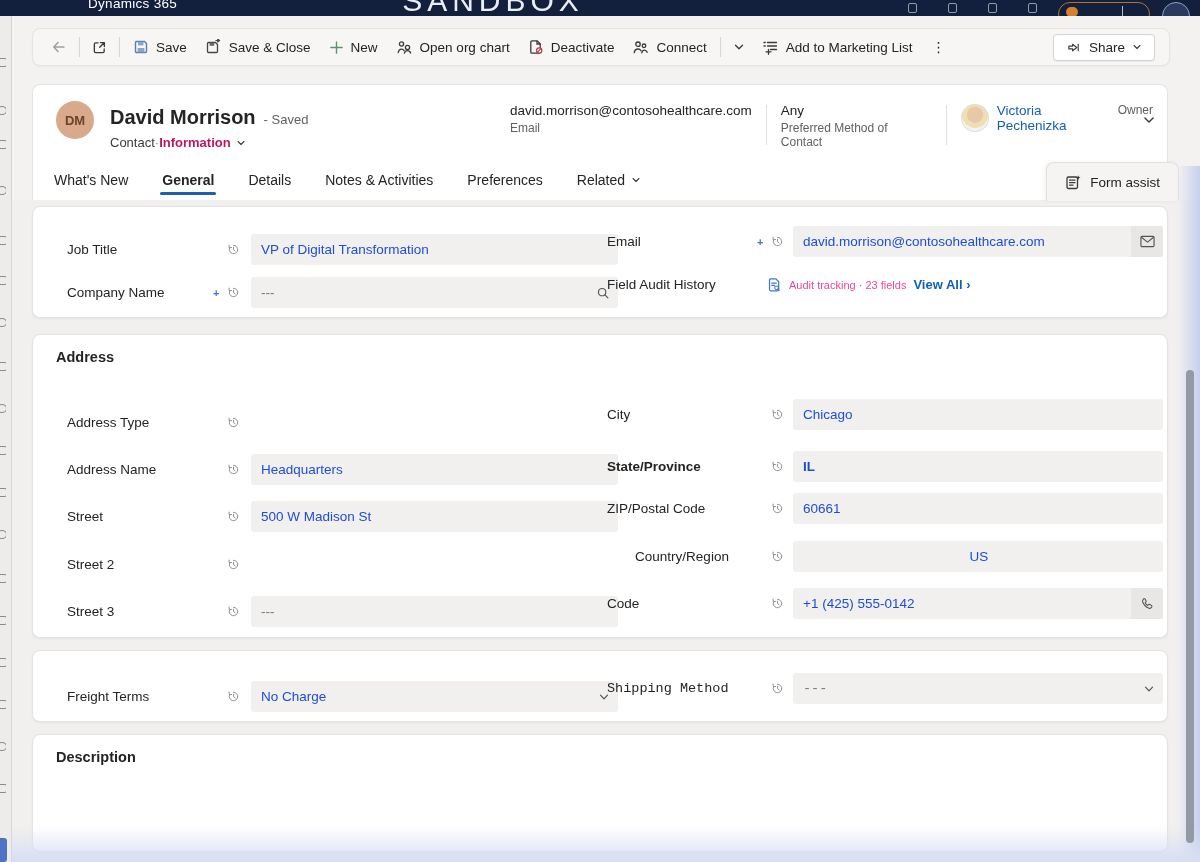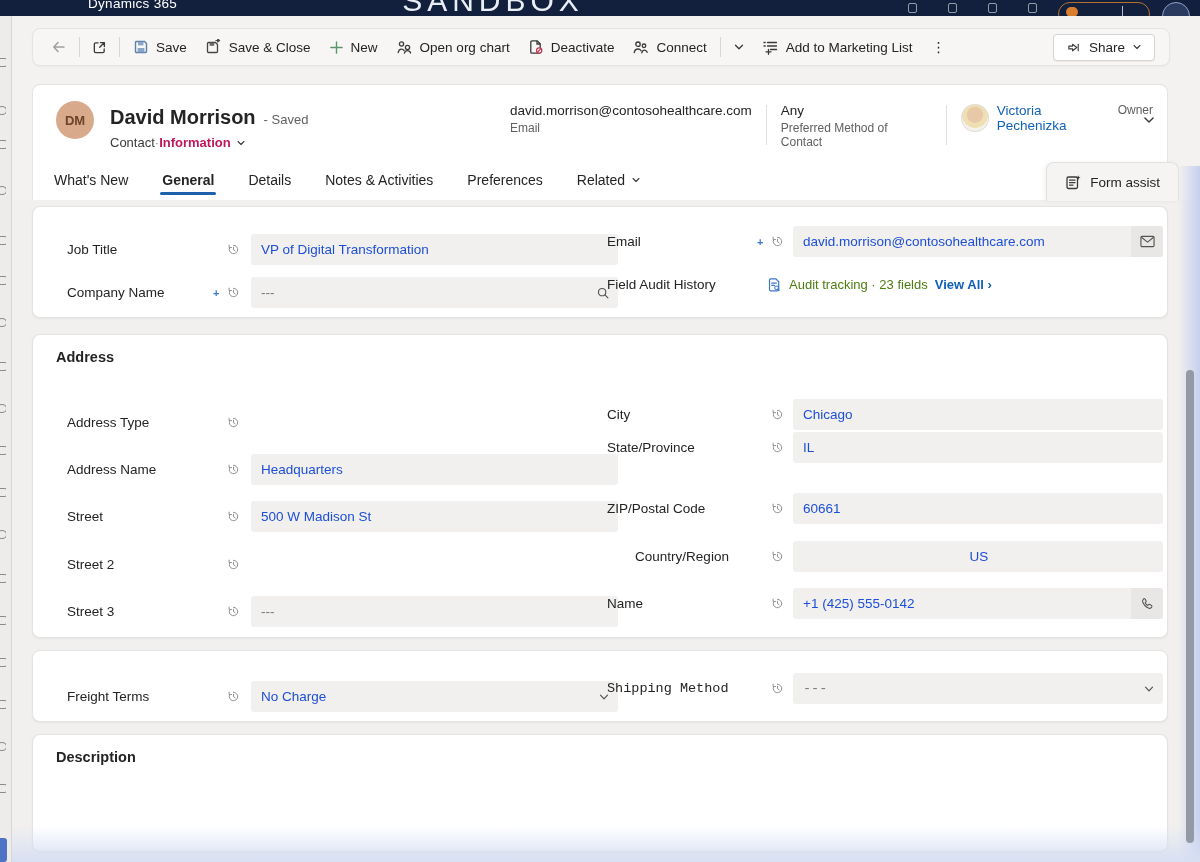--- a/index.html
+++ b/index.html
@@ -97,21 +97,21 @@
   .hist{width:20px;margin-right:8px;display:flex;align-items:center;justify-content:center;}
   .rrow .hist{margin-right:6px;}
   .fbox{flex:1;height:31px;background:#f1f0ee;border-radius:3px;display:flex;align-items:center;
         padding:0 8px 0 10px;box-sizing:border-box;cursor:text;}
   .fval{flex:1;font-size:13.5px;color:#1d4ed8;white-space:nowrap;overflow:hidden;}
   .fval.ph{color:#767676;}
   .fbox.withbtn{padding-right:0;}
   .fbtn{width:32px;height:31px;background:#e8e7e5;border-radius:0 3px 3px 0;display:flex;align-items:center;
         justify-content:center;cursor:pointer;flex:0 0 32px;margin-left:6px;}
   .audit-row{display:flex;align-items:center;gap:7px;flex:1;}
-  .audit-txt{font-size:13px;color:#4d7c0f;}
+  .audit-txt{font-size:11px;color:#ec4899;}
   .viewall{font-size:13px;color:#1160b7;font-weight:600;cursor:pointer;white-space:nowrap;}
 
   
   .sb-thumb{position:absolute;left:1186px;top:370px;width:8px;height:473px;background:#949aa5;border-radius:4px;z-index:4;cursor:pointer;}
 </style>
 </head>
 <body>
 
 <div id="screen">
 
@@ -448,21 +448,21 @@
             <svg class="ic" width="13" height="13" viewBox="0 0 16 16">
               <path d="M8 2.8a5.2 5.2 0 1 1-4.9 3.4" fill="none" stroke="#908e8c" stroke-width="1.2" stroke-linecap="round"></path>
               <path d="M2.6 2.6v3h3" fill="none" stroke="#908e8c" stroke-width="1.2" stroke-linecap="round" stroke-linejoin="round"></path>
               <path d="M8 5.2v3l2 1.4" fill="none" stroke="#908e8c" stroke-width="1.2" stroke-linecap="round"></path>
             </svg>
           </span>
         <div class="fbox">
           <span class="fval">Chicago</span>
         </div>
       </div>
-      <div class="rrow" style="top:97px;">
+      <div class="rrow" style="top:116px;font-weight:bold;">
         <span class="flabel">State/Province</span>
         <span class="req"></span>
         <span class="hist">
             <svg class="ic" width="13" height="13" viewBox="0 0 16 16">
               <path d="M8 2.8a5.2 5.2 0 1 1-4.9 3.4" fill="none" stroke="#908e8c" stroke-width="1.2" stroke-linecap="round"></path>
               <path d="M2.6 2.6v3h3" fill="none" stroke="#908e8c" stroke-width="1.2" stroke-linecap="round" stroke-linejoin="round"></path>
               <path d="M8 5.2v3l2 1.4" fill="none" stroke="#908e8c" stroke-width="1.2" stroke-linecap="round"></path>
             </svg>
           </span>
         <div class="fbox">
@@ -491,21 +491,21 @@
               <path d="M8 2.8a5.2 5.2 0 1 1-4.9 3.4" fill="none" stroke="#908e8c" stroke-width="1.2" stroke-linecap="round"></path>
               <path d="M2.6 2.6v3h3" fill="none" stroke="#908e8c" stroke-width="1.2" stroke-linecap="round" stroke-linejoin="round"></path>
               <path d="M8 5.2v3l2 1.4" fill="none" stroke="#908e8c" stroke-width="1.2" stroke-linecap="round"></path>
             </svg>
           </span>
         <div class="fbox">
           <span class="fval">US</span>
         </div>
       </div>
       <div class="rrow" style="top:253px;">
-        <span class="flabel">Name</span>
+        <span class="flabel">Code</span>
         <span class="req"></span>
         <span class="hist">
             <svg class="ic" width="13" height="13" viewBox="0 0 16 16">
               <path d="M8 2.8a5.2 5.2 0 1 1-4.9 3.4" fill="none" stroke="#908e8c" stroke-width="1.2" stroke-linecap="round"></path>
               <path d="M2.6 2.6v3h3" fill="none" stroke="#908e8c" stroke-width="1.2" stroke-linecap="round" stroke-linejoin="round"></path>
               <path d="M8 5.2v3l2 1.4" fill="none" stroke="#908e8c" stroke-width="1.2" stroke-linecap="round"></path>
             </svg>
           </span>
         <div class="fbox withbtn">
           <span class="fval">+1 (425) 555-0142</span>

